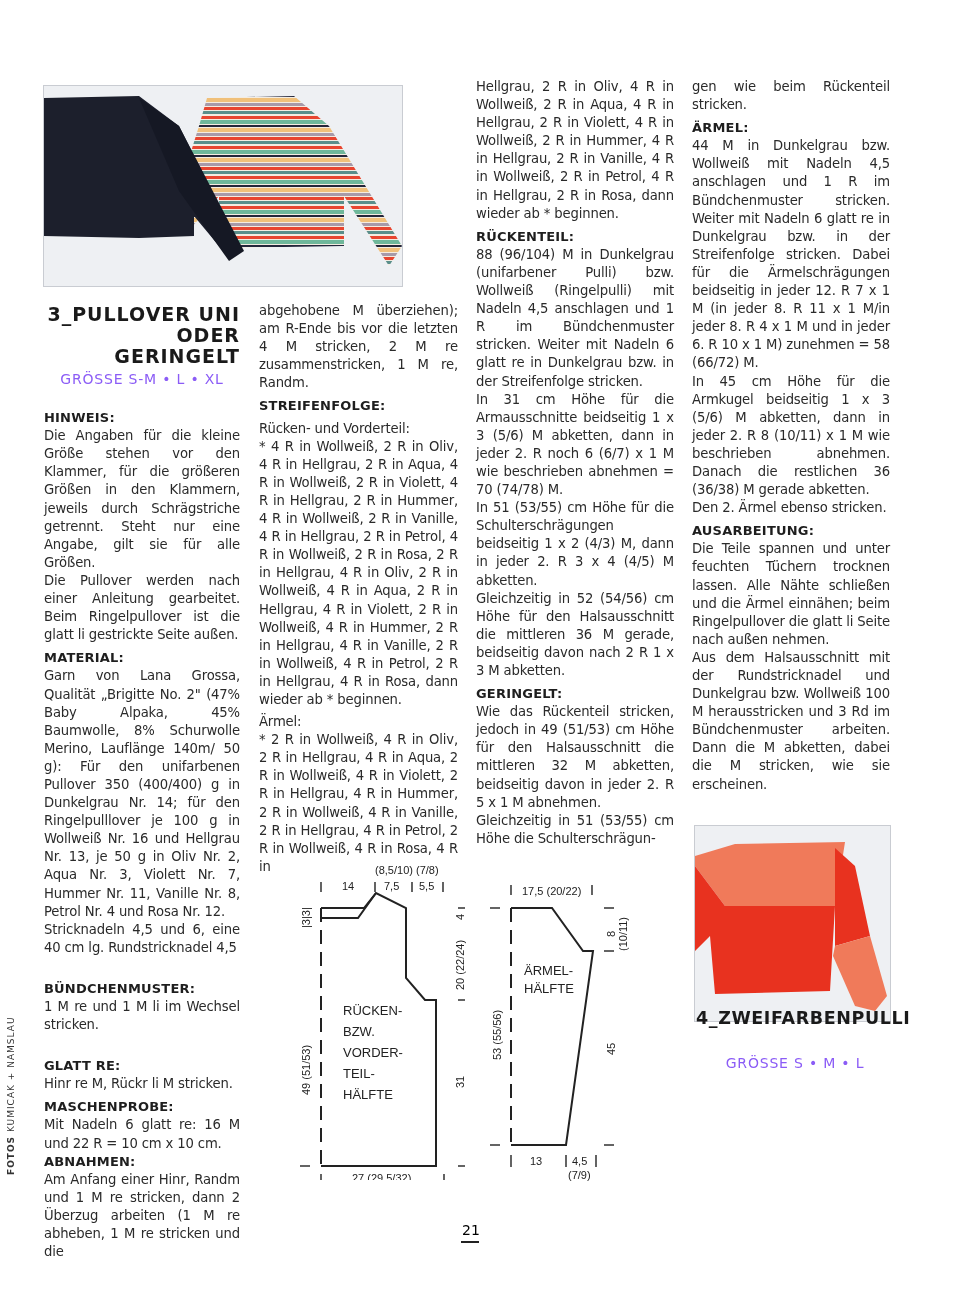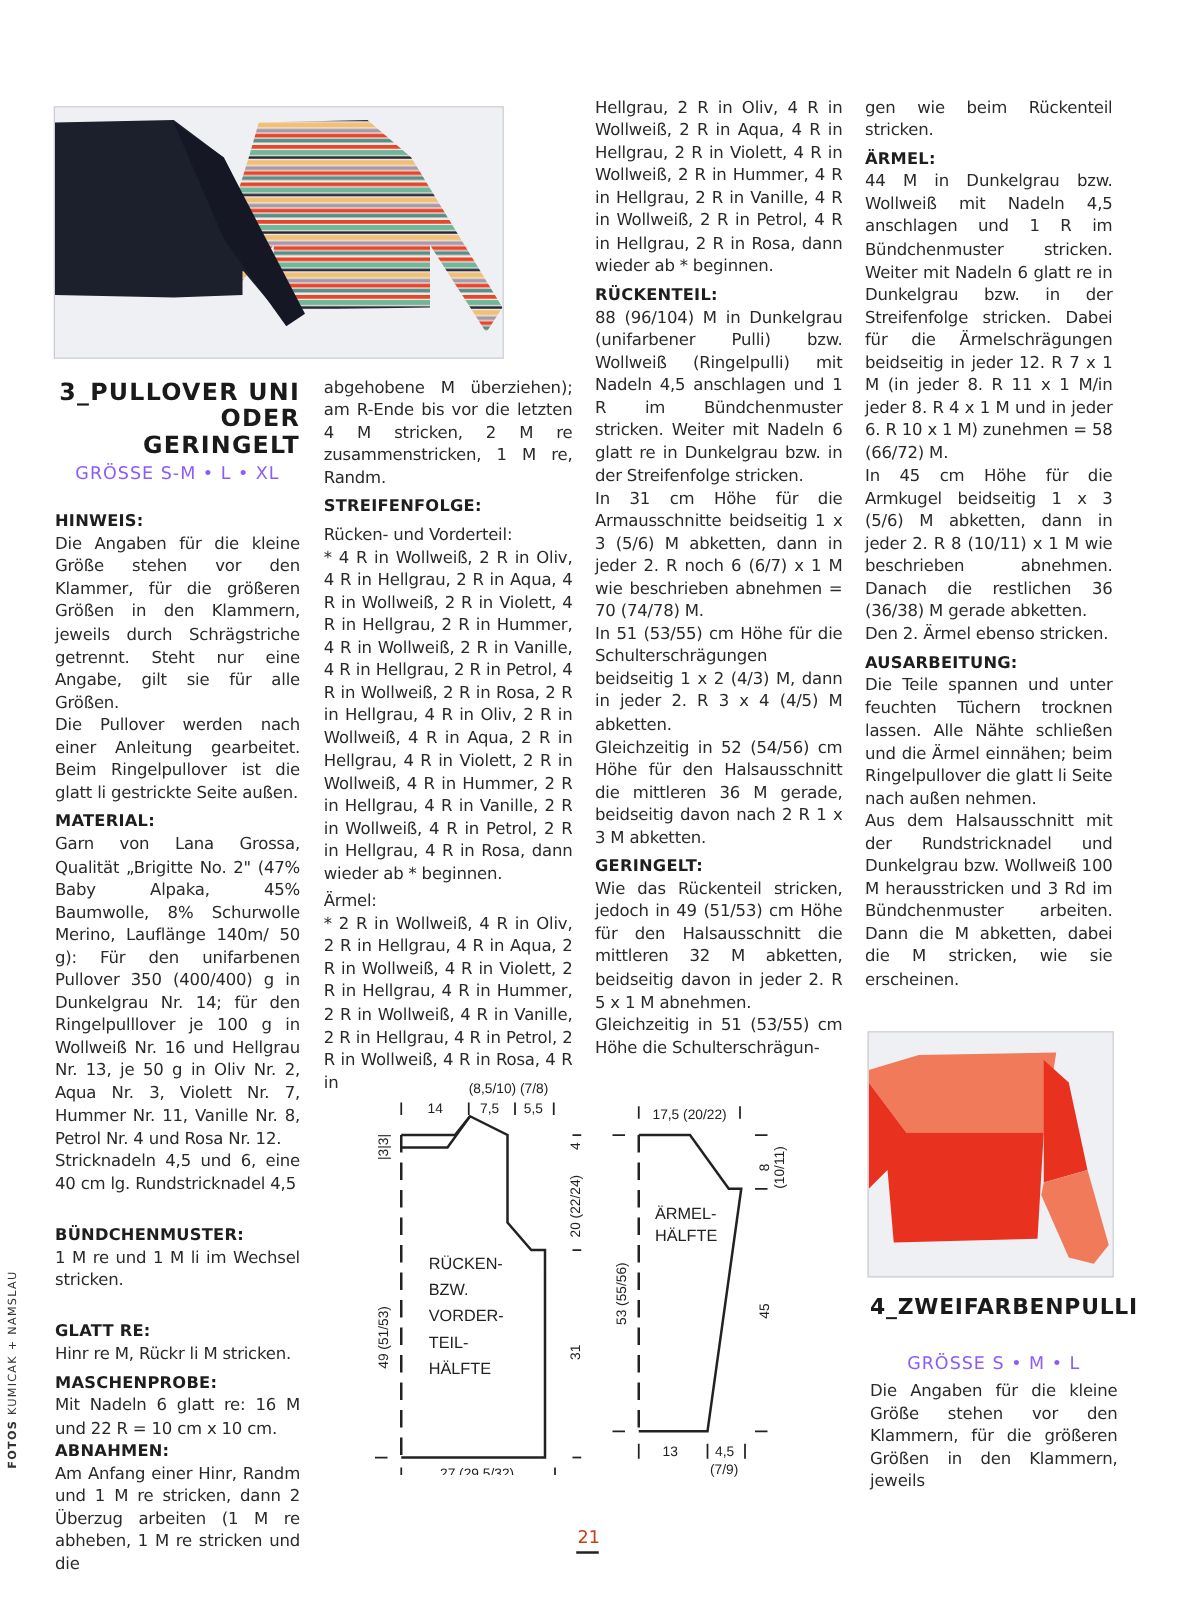--- a/index.html
+++ b/index.html
@@ -9,21 +9,21 @@
   .col p{margin:0;text-align:justify;}
   .col .h{font-weight:bold;font-size:13px;letter-spacing:0.2px;margin-top:5px;color:#1e1e1e;}
   .u{}
   .gap{height:18px;}
   .title{font-weight:bold;font-size:19px;line-height:21px;letter-spacing:1px;text-align:right;color:#1a1a1a;}
   .size{text-align:center;font-size:14px;letter-spacing:0.8px;color:#8b5cf6;margin-top:3px;}
   .photo{position:absolute;border:1px solid #c9ccd2;background:#f1f2f5;overflow:hidden;}
   .credit{position:absolute;left:6px;top:1175px;transform:rotate(-90deg);transform-origin:left top;
           font-size:9px;letter-spacing:1px;color:#333;white-space:nowrap;}
   .credit b{font-weight:bold;}
-  .pagenum{position:absolute;left:462px;top:1222px;font-size:14px;color:#c2410c;}
+  .pagenum{position:absolute;left:462px;top:1222px;font-size:14px;color:#000000;}
   .pageline{position:absolute;left:461px;top:1241px;width:18px;height:2px;background:#222;}
   svg text{font-family:"Liberation Sans","DejaVu Sans",sans-serif;}
 </style>
 </head>
 <body>
 
 <div class="photo" style="left:43px;top:85px;width:358px;height:200px;">
   <svg width="358" height="200" viewBox="0 0 358 200">
     <rect width="358" height="200" fill="#eef0f3"></rect>
 
@@ -106,24 +106,23 @@
 <div class="photo" style="left:694px;top:825px;width:195px;height:195px;">
   <svg width="195" height="195" viewBox="0 0 195 195">
     <rect width="195" height="195" fill="#eef0f3"></rect>
     <path d="M40 18 L150 16 L140 80 L30 80 L0 40 L0 30 Z" fill="#f07a5a"></path>
     <path d="M0 40 L30 80 L140 80 L135 165 L20 168 L15 110 L0 125 Z" fill="#e8321f"></path>
     <path d="M140 22 L160 40 L175 110 L140 120 Z" fill="#e8321f"></path>
     <path d="M140 120 L175 110 L192 170 L180 185 L160 180 L138 130 Z" fill="#f07a5a"></path>
   </svg>
 </div>
 
-<div class="col" style="left:696px;top:1036px;width:198px;">
+<div class="col" style="left:696px;top:1008px;width:198px;">
   <div class="title" style="font-size:17.5px;letter-spacing:0.6px;">4_ZWEIFARBENPULLI</div>
   <div class="size" style="margin-top:25px;">GRÖSSE S • M • L</div>
-  <p style="margin-top:5px;">Die Angaben für die kleine Größe stehen vor den Klammern, für die größeren Größen in den Klammern, jeweils</p>
 </div>
 
 <svg style="position:absolute;left:290px;top:860px;" width="190" height="320" viewBox="0 0 190 320">
   <g stroke="#222" stroke-width="2" fill="none">
 
     <line x1="31" y1="48" x2="31" y2="306" stroke-dasharray="14 8"></line>
 
     <polyline points="31,48 74,48 86,33"></polyline>
     <polyline points="31,58 68,58 86,33 116,48 116,118 135,140 146,140 146,306 31,306"></polyline>
   </g>

